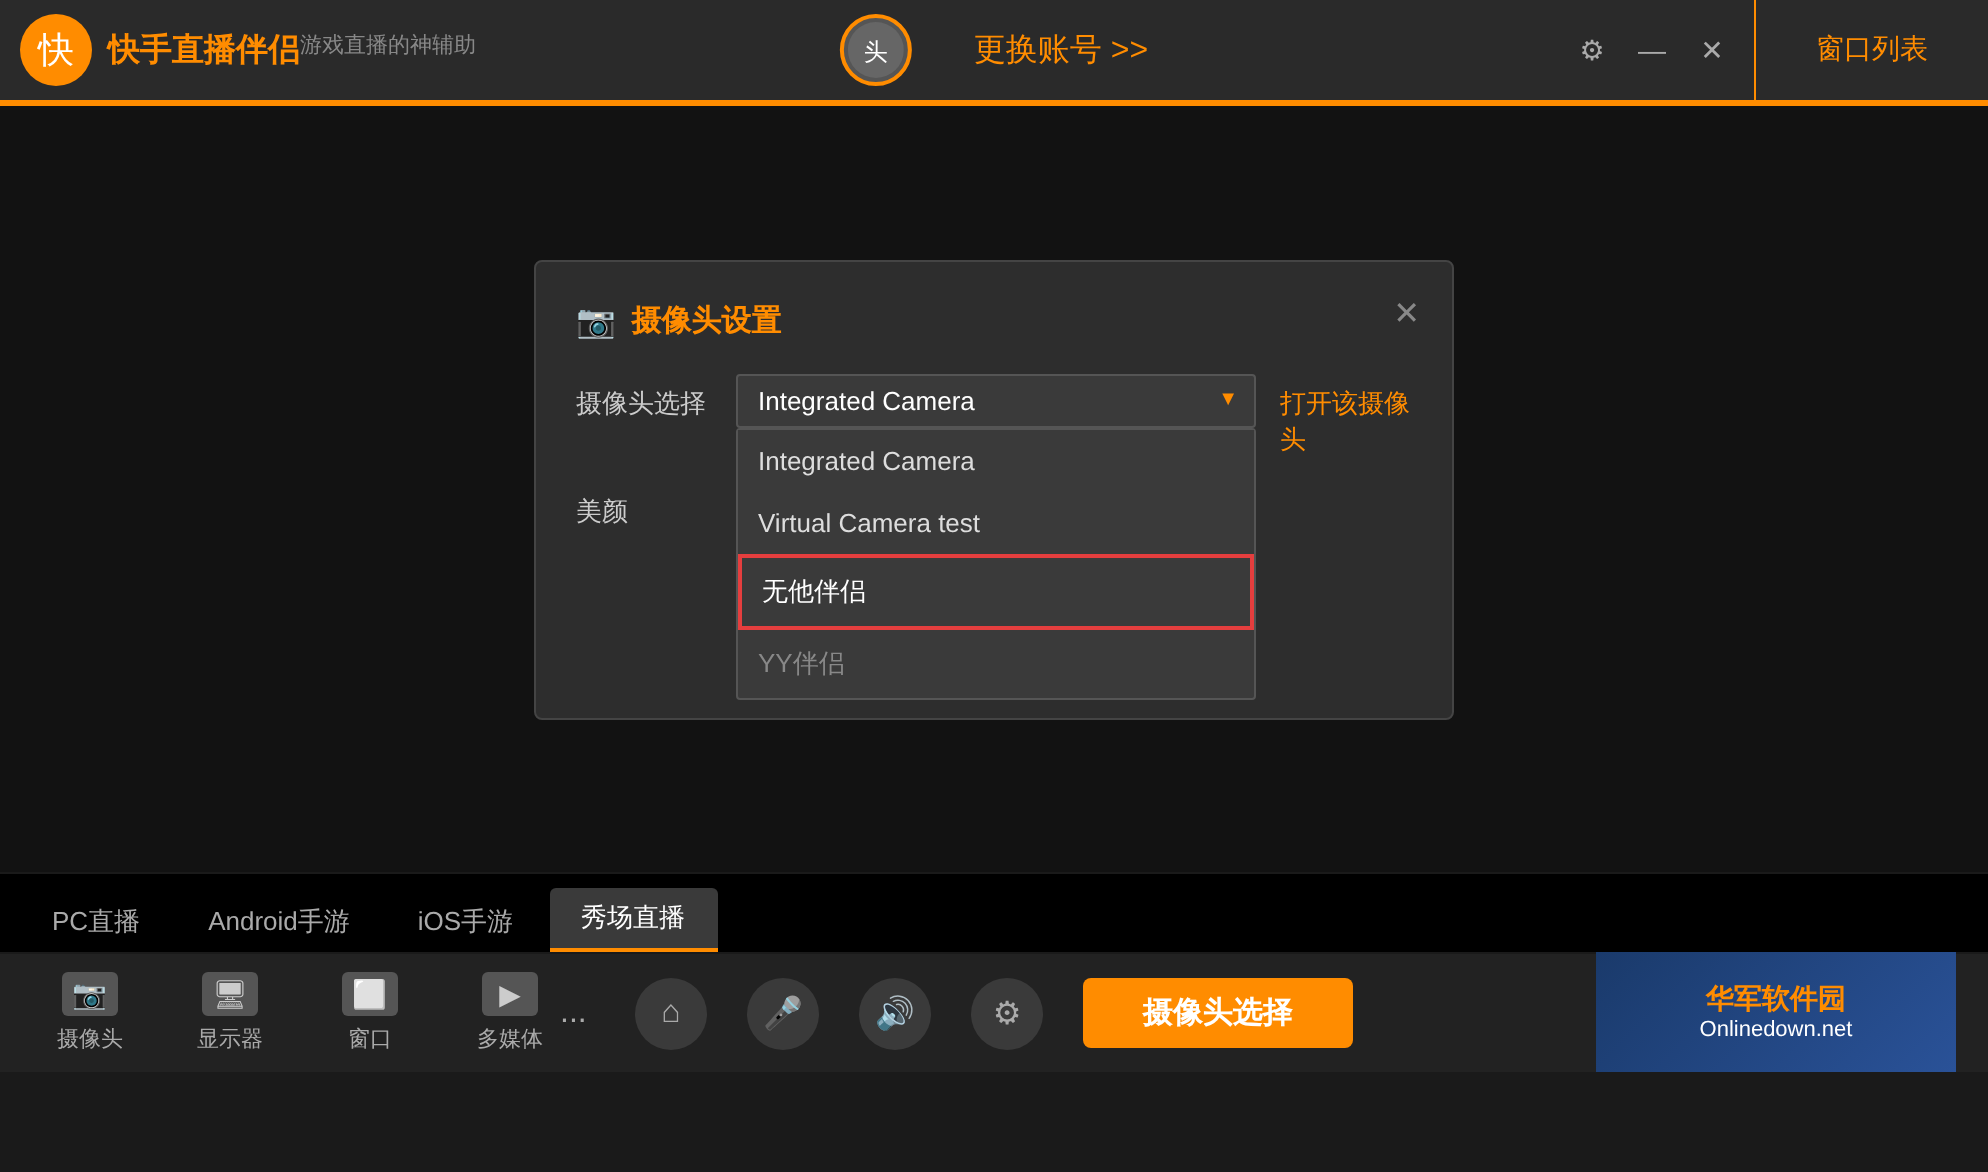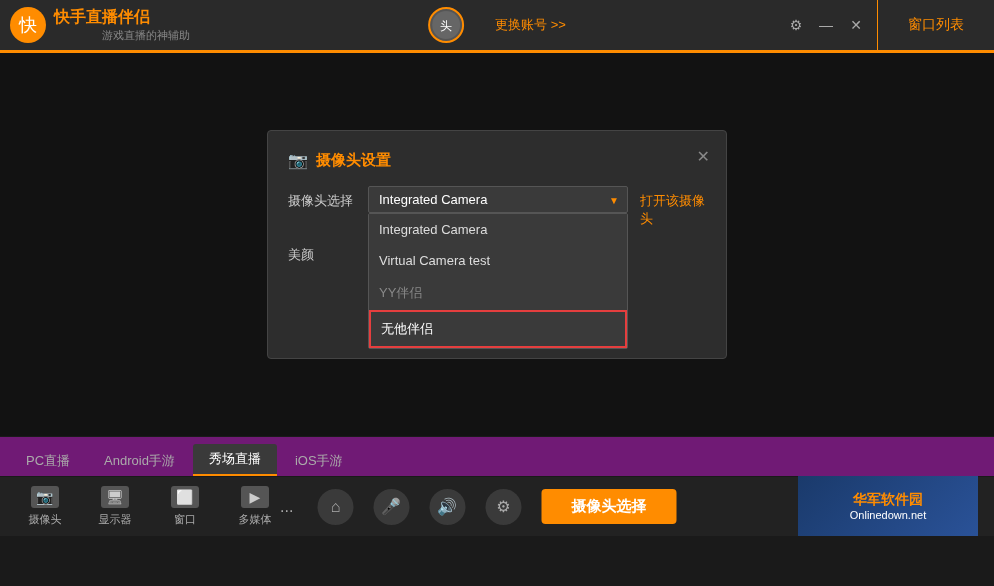--- a/index.html
+++ b/index.html
@@ -21,31 +21,30 @@
       padding: 0 10px;
       position: relative;
     }
     .app-logo {
       width: 36px;
       height: 36px;
       margin-right: 8px;
     }
     .app-title-area {
       display: flex;
-      flex-direction: column;
+      flex-direction: row;
     }
     .app-title {
       color: #ff8c00;
       font-size: 16px;
       font-weight: bold;
     }
     .app-subtitle {
       color: #888;
       font-size: 11px;
-      margin-left: 48px;
     }
     .title-bar-center {
       position: absolute;
       left: 50%;
       transform: translateX(-50%);
       display: flex;
       align-items: center;
       gap: 8px;
     }
     .avatar-circle {
@@ -54,21 +53,21 @@
       border-radius: 50%;
       background: #555;
       border: 2px solid #ff8c00;
       display: flex;
       align-items: center;
       justify-content: center;
       overflow: hidden;
     }
     .switch-account {
       color: #ff8c00;
-      font-size: 13px;
+      font-size: 16px;
       cursor: pointer;
       margin-left: 23px;
     }
     .title-bar-right {
       position: absolute;
       right: 0;
       display: flex;
       align-items: center;
       height: 100%;
     }
@@ -259,21 +258,21 @@
       color: #ccc;
       border: 1px solid #555;
       padding: 7px 30px;
       font-size: 14px;
       cursor: pointer;
       border-radius: 3px;
     }
 
     
     .bottom-tabs {
-      background: #701a75;
+      background: #000000;
       height: 40px;
       display: flex;
       align-items: flex-end;
       padding: 0 10px;
       border-top: 1px solid #1a1a1a;
       text-align: center;
     }
     .tab-item {
       padding: 6px 16px;
       color: #aaa;
@@ -432,25 +431,25 @@
             <span class="dropdown-arrow">▼</span>
           </button>
           
           <div class="dropdown-menu">
             <div class="dropdown-item selected">
               <span>Integrated Camera</span>
             </div>
             <div class="dropdown-item">
               <span>Virtual Camera test</span>
             </div>
+            <div class="dropdown-item highlighted">
+              <span>无他伴侣</span>
+            </div>
             <div class="dropdown-item dimmed">
               <span>YY伴侣</span>
-            </div>
-            <div class="dropdown-item highlighted">
-              <span>无他伴侣</span>
             </div>
           </div>
         </div>
         <span class="open-camera-link">打开该摄像头</span>
       </div>
 
       <div class="beauty-row">
         <span class="row-label">美颜</span>
       </div>
 
@@ -458,22 +457,22 @@
         <button class="btn-confirm">确认</button>
         <button class="btn-cancel">取消</button>
       </div>
     </div>
   </div>
 </div>
 
 <div class="bottom-tabs">
   <div class="tab-item">PC直播</div>
   <div class="tab-item">Android手游</div>
+  <div class="tab-item">iOS手游</div>
   <div class="tab-item active">秀场直播</div>
-  <div class="tab-item">iOS手游</div>
 </div>
 
 <div class="bottom-toolbar">
 
   <div class="tool-item">
     <div class="tool-icon">
       <span>📷</span>
     </div>
     <span class="tool-label">摄像头</span>
   </div>

